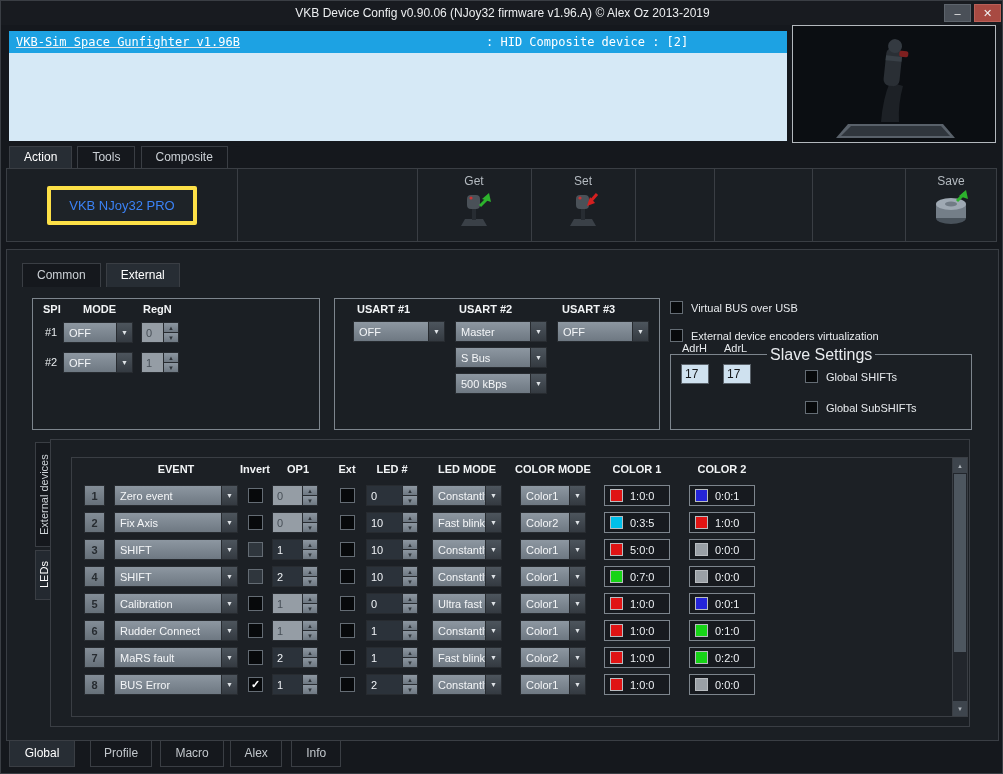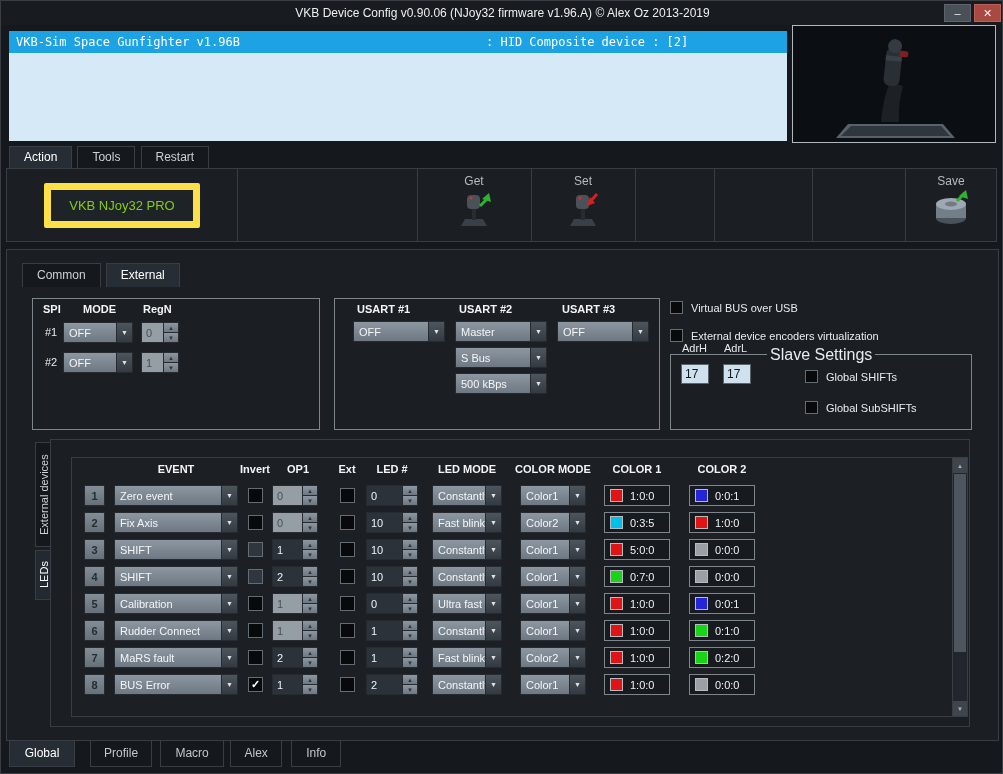--- a/index.html
+++ b/index.html
@@ -10,21 +10,21 @@
 
   
   .titlebar { position:absolute; left:0; top:0; width:1003px; height:24px; background:#181b20;
               display:flex; align-items:center; justify-content:center; font-size:12px; color:#eceef0; }
   .win-btn { position:absolute; top:3px; width:27px; height:18px; display:flex; align-items:center;
              justify-content:center; font-size:11px; color:#f2f2f2; }
   .win-btn.min { right:33px; background:#4a5058; border:1px solid #5d646c; }
   .win-btn.close { right:3px; background:#a84a42; border:1px solid #b86058; }
 
   
-  .device-panel { position:absolute; left:8px; top:30px; width:778px; height:110px; }
+  .device-panel { position:absolute; left:8px; top:30px; width:778px; height:110px;text-decoration:underline; }
   .device-header { position:relative; height:22px; background:#1da2e3; color:#fff;
                    font-family:"DejaVu Sans Mono", monospace; font-size:12px; display:flex; align-items:center; }
   .dh-left { margin-left:7px; white-space:nowrap; }
   .dh-right { position:absolute; left:477px; white-space:nowrap; }
   .device-body { height:88px; background:#d6e9f6; }
 
   .joy-box { position:absolute; left:791px; top:24px; width:204px; height:118px;
              background:#0b0e12; border:1px solid #b3b8bd; }
 
   
@@ -33,22 +33,22 @@
          margin-right:2px; text-align:center; }
   .tab.sel { background:#272d34; color:#ffffff; }
   .top-tabs { position:absolute; left:8px; top:145px; }
 
   
   .toolbar { position:absolute; left:5px; top:167px; width:991px; height:74px;
              background:#1b1f24; border:1px solid #3a3e44; }
   .tb-div { position:absolute; top:0; width:1px; height:72px; background:#3a3e44; }
   .tb-devname { position:absolute; left:0; top:0; width:230px; height:72px;
                 display:flex; align-items:center; justify-content:center; }
-  .tb-devname span { font-size:13px; color:#84cc16; padding:8px 18px; background:#1e2328;
-                     border:7px solid #fde047; border-radius:2px; }
+  .tb-devname span { font-size:13px; color:#3b82f6; padding:8px 18px; background:#1e2328;
+                     border:4px solid #fde047; border-radius:2px; }
   .tb-btn { position:absolute; top:0; height:72px; display:flex; flex-direction:column;
             align-items:center; padding-top:5px; gap:2px; cursor:default; }
   .tb-label { font-size:12px; color:#b5bbc1; }
 
   
   .main { position:absolute; left:5px; top:248px; width:993px; height:492px;
           background:#1b1f24; border:1px solid #3a3e44; }
   .main-tabs { position:absolute; left:15px; top:13px; }
   .main .tab { height:24px; line-height:23px; }
 
@@ -163,21 +163,21 @@
         <rect x="92" y="30" width="16" height="5" fill="#394047"></rect>
         <circle cx="100" cy="20" r="7" fill="#343a41"></circle>
         <rect x="105" y="24" width="9" height="6" rx="2" fill="#7e1f1f"></rect>
       </g>
     </svg>
   </div>
 
   <div class="top-tabs">
     <div class="tab sel">Action</div>
     <div class="tab">Tools</div>
-    <div class="tab">Restart</div>
+    <div class="tab">Composite</div>
   </div>
 
   <div class="toolbar">
     <div class="tb-div" style="left:230px"></div>
     <div class="tb-div" style="left:410px"></div>
     <div class="tb-div" style="left:524px"></div>
     <div class="tb-div" style="left:628px"></div>
     <div class="tb-div" style="left:707px"></div>
     <div class="tb-div" style="left:805px"></div>
     <div class="tb-div" style="left:898px"></div>

